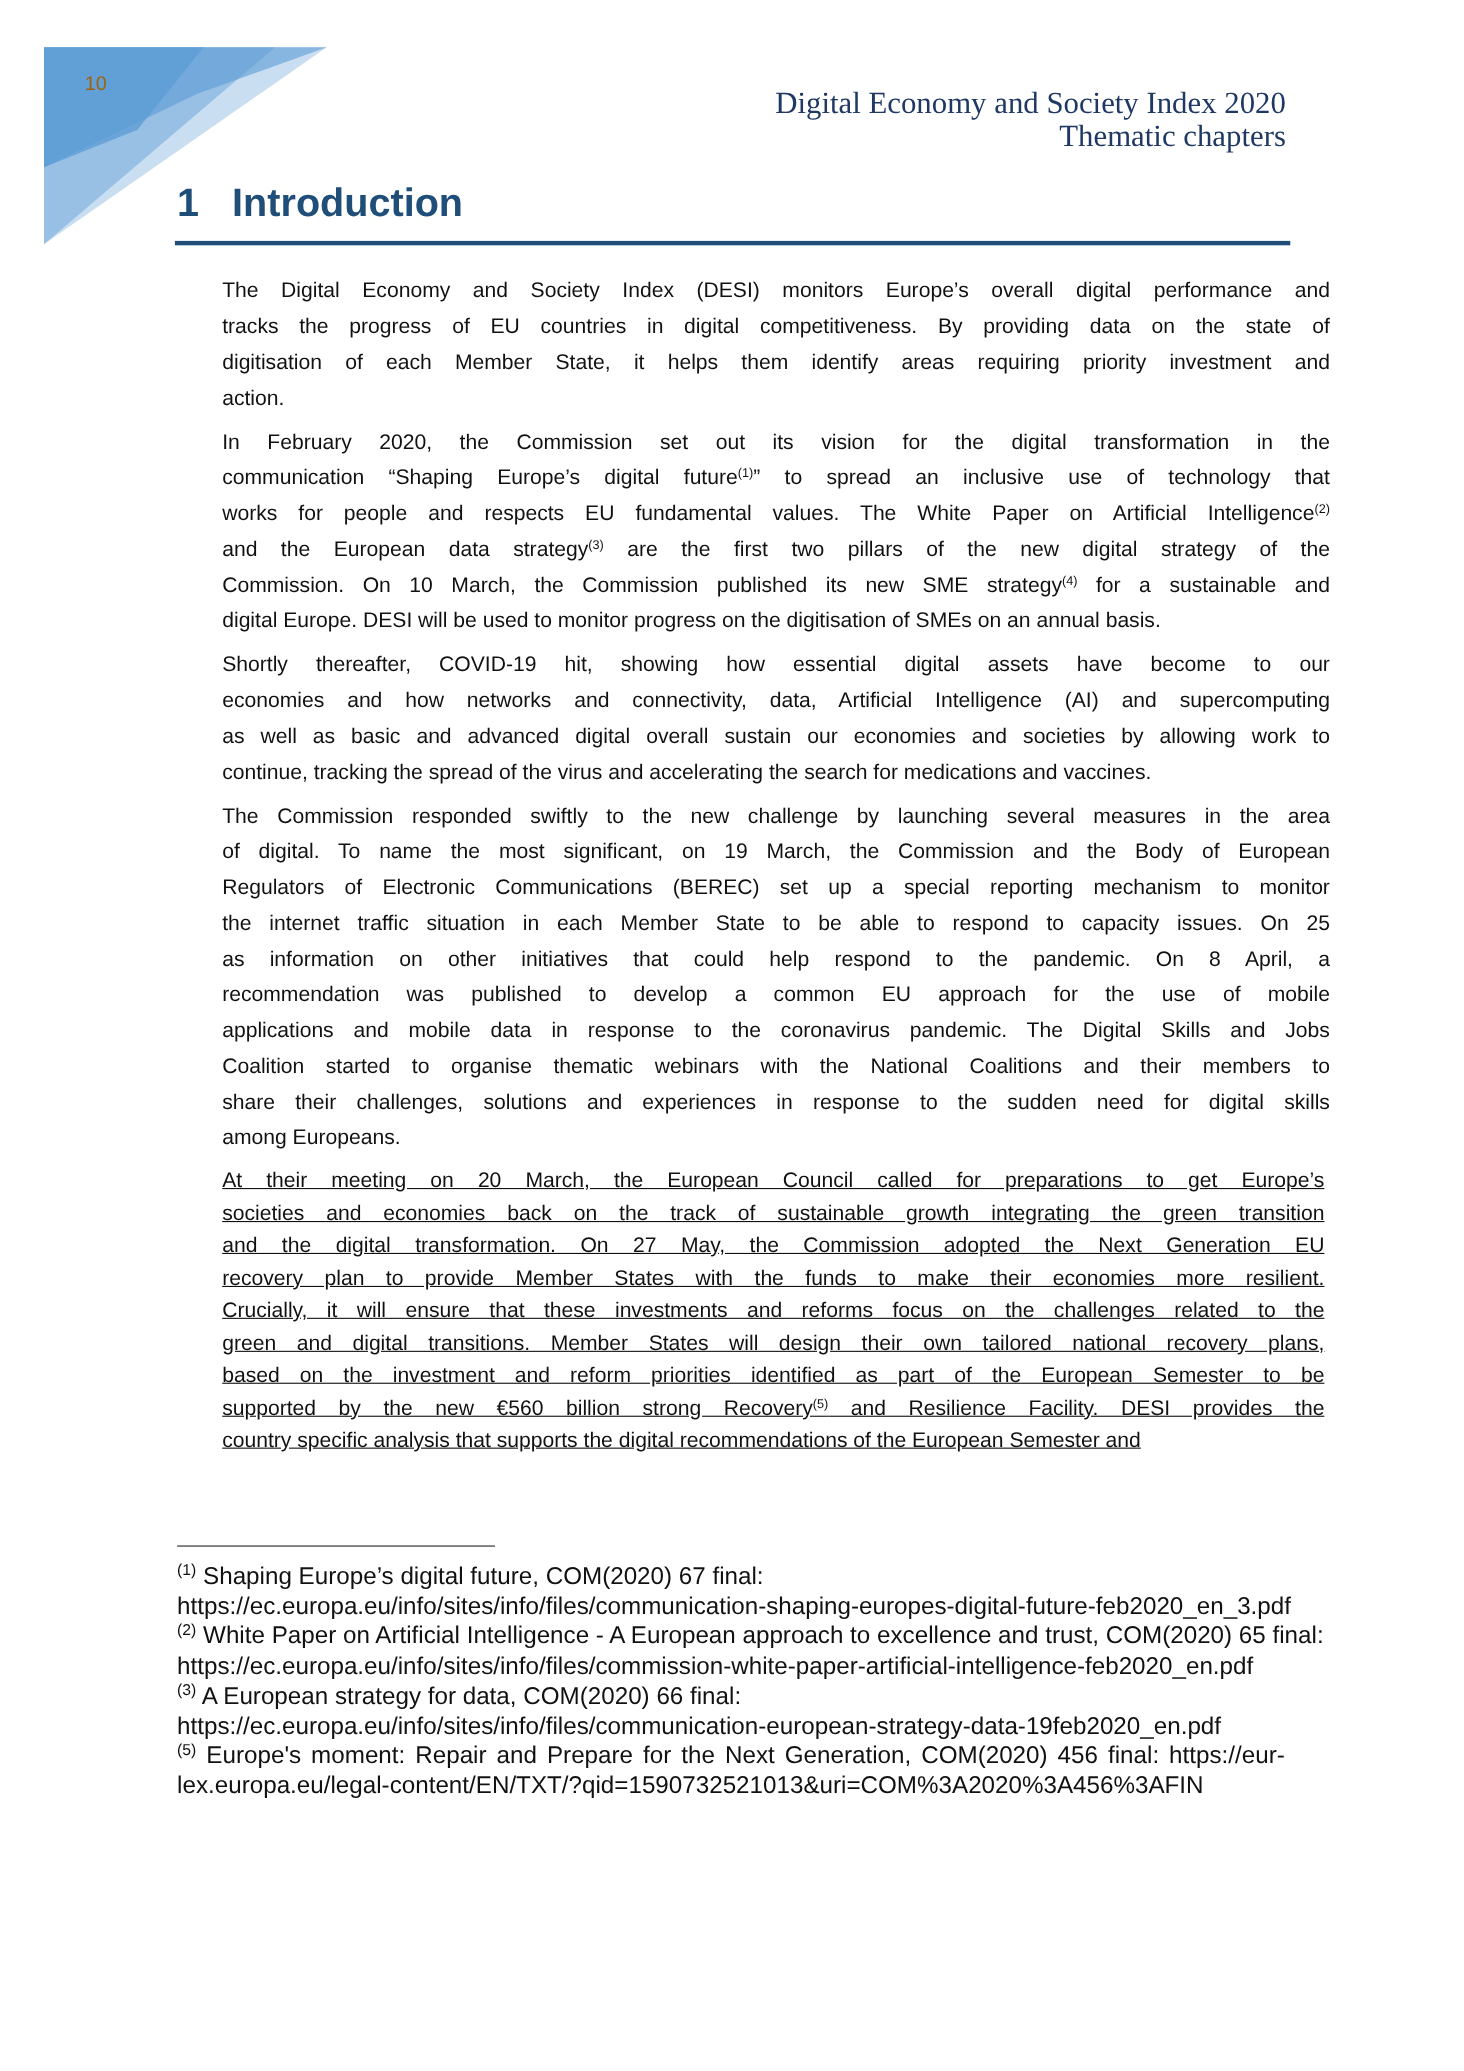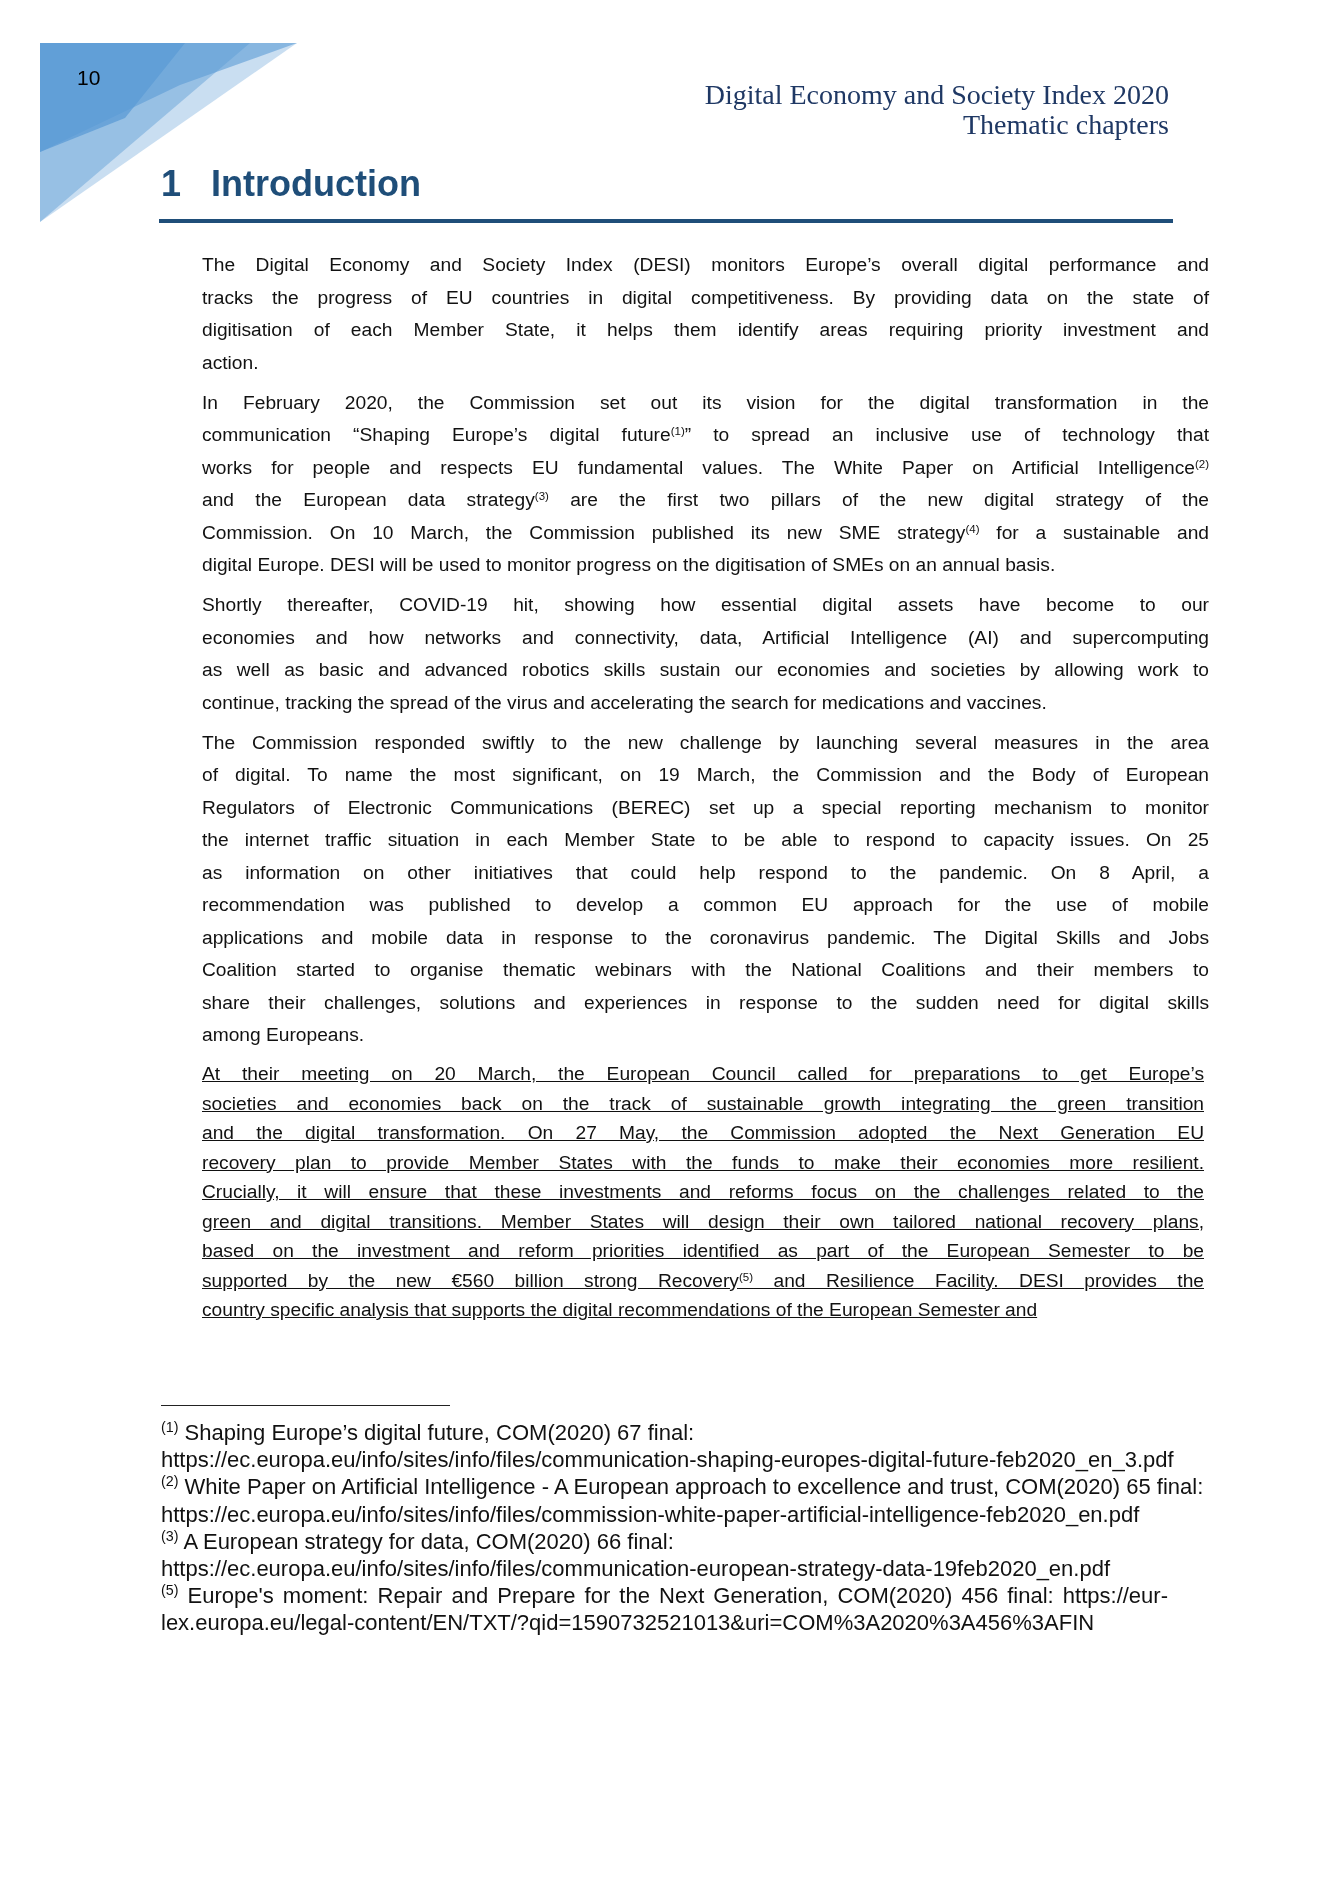--- a/index.html
+++ b/index.html
@@ -1,19 +1,19 @@
 <!DOCTYPE html>
 <html><head>
 <meta charset="utf-8">
 <style>
   html, body { margin: 0; padding: 0; background: #ffffff; }
   body { width: 1331px; height: 1883px; position: relative; overflow: hidden;
          font-family: "Liberation Sans", sans-serif; color: #1a1a1a; }
   .corner-deco { position: absolute; left: 0; top: 0; width: 320px; height: 240px; }
-  .page-number { position: absolute; left: 77px; top: 66px; font-size: 21px; color: #000000;
+  .page-number { position: absolute; left: 77px; top: 66px; font-size: 18px; color: #a16207;
                  font-family: "Liberation Sans", sans-serif; }
   .running-header { position: absolute; right: 162px; top: 80px; text-align: right;
                     color: #1f3864; font-size: 28px; line-height: 30px; font-family: Liberation Serif, serif; }
   .running-header div { white-space: nowrap; }
   .chapter-title { position: absolute; left: 161px; top: 162px; font-size: 36px; color: #1f4e79;
                    line-height: 44px; white-space: nowrap; }
   .chapter-title .num { display: inline-block; width: 50px; }
   .title-rule { position: absolute; left: 159px; top: 219px; width: 1014px; height: 4px; background: #1f4e79; }
   .body-text { position: absolute; left: 161px; top: 249px; width: 1007px; font-size: 19.2px; color: #111; margin-left: 41px; }
   .para { margin: 0 0 7.5px 0; }
@@ -61,21 +61,21 @@
       <span class="line"><span>In February 2020, the Commission set out its vision for the digital transformation in the</span></span>
       <span class="line"><span>communication “Shaping Europe’s digital future</span><sup>(1)</sup><span>” to spread an inclusive use of technology that</span></span>
       <span class="line"><span>works for people and respects EU fundamental values. The White Paper on Artificial Intelligence</span><sup>(2)</sup></span>
       <span class="line"><span>and the European data strategy</span><sup>(3)</sup><span> are the first two pillars of the new digital strategy of the</span></span>
       <span class="line"><span>Commission. On 10 March, the Commission published its new SME strategy</span><sup>(4)</sup><span> for a sustainable and</span></span>
       <span class="line last"><span>digital Europe. DESI will be used to monitor progress on the digitisation of SMEs on an annual basis.</span></span>
     </div>
     <div class="para">
       <span class="line"><span>Shortly thereafter, COVID-19 hit, showing how essential digital assets have become to our</span></span>
       <span class="line"><span>economies and how networks and connectivity, data, Artificial Intelligence (AI) and supercomputing</span></span>
-      <span class="line"><span>as well as basic and advanced robotics skills sustain our economies and societies by allowing work to</span></span>
+      <span class="line"><span>as well as basic and advanced digital overall sustain our economies and societies by allowing work to</span></span>
       <span class="line last"><span>continue, tracking the spread of the virus and accelerating the search for medications and vaccines.</span></span>
     </div>
     <div class="para">
       <span class="line"><span>The Commission responded swiftly to the new challenge by launching several measures in the area</span></span>
       <span class="line"><span>of digital. To name the most significant, on 19 March, the Commission and the Body of European</span></span>
       <span class="line"><span>Regulators of Electronic Communications (BEREC) set up a special reporting mechanism to monitor</span></span>
       <span class="line"><span>the internet traffic situation in each Member State to be able to respond to capacity issues. On 25</span></span>
       <span class="line"><span>as information on other initiatives that could help respond to the pandemic. On 8 April, a</span></span>
       <span class="line"><span>recommendation was published to develop a common EU approach for the use of mobile</span></span>
       <span class="line"><span>applications and mobile data in response to the coronavirus pandemic. The Digital Skills and Jobs</span></span>

